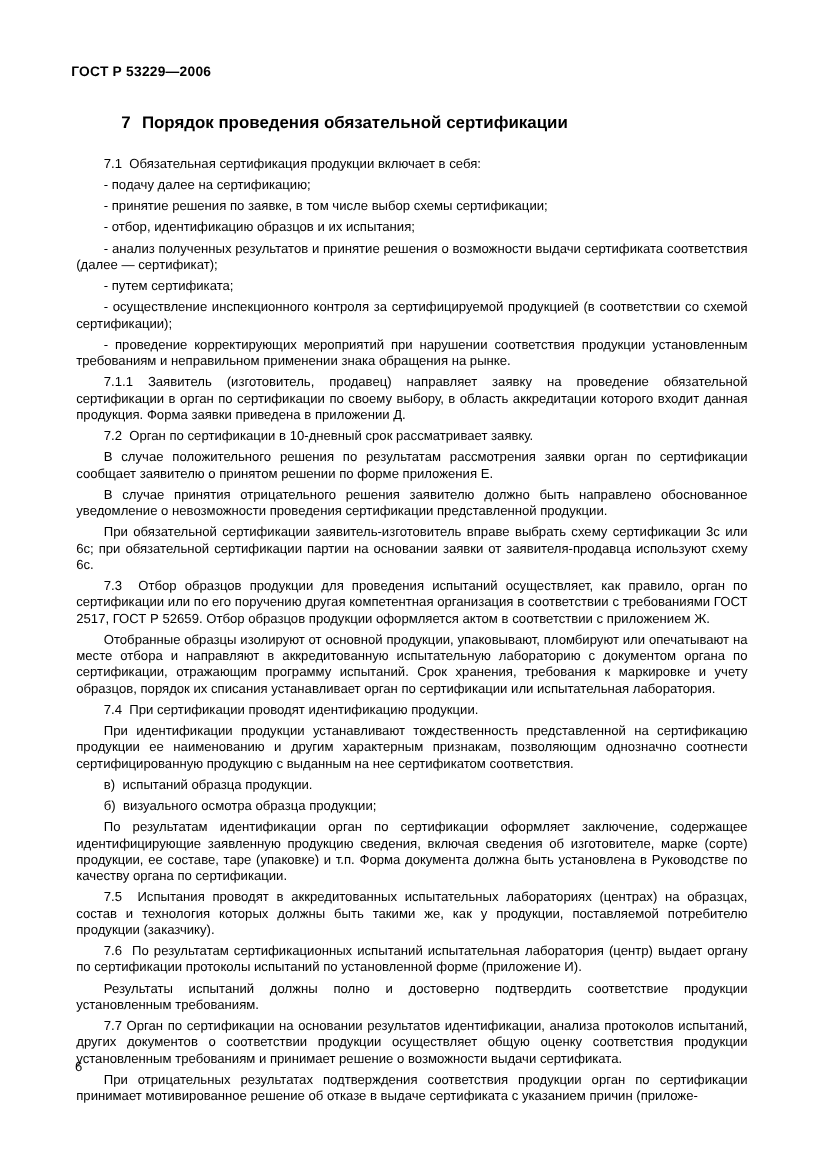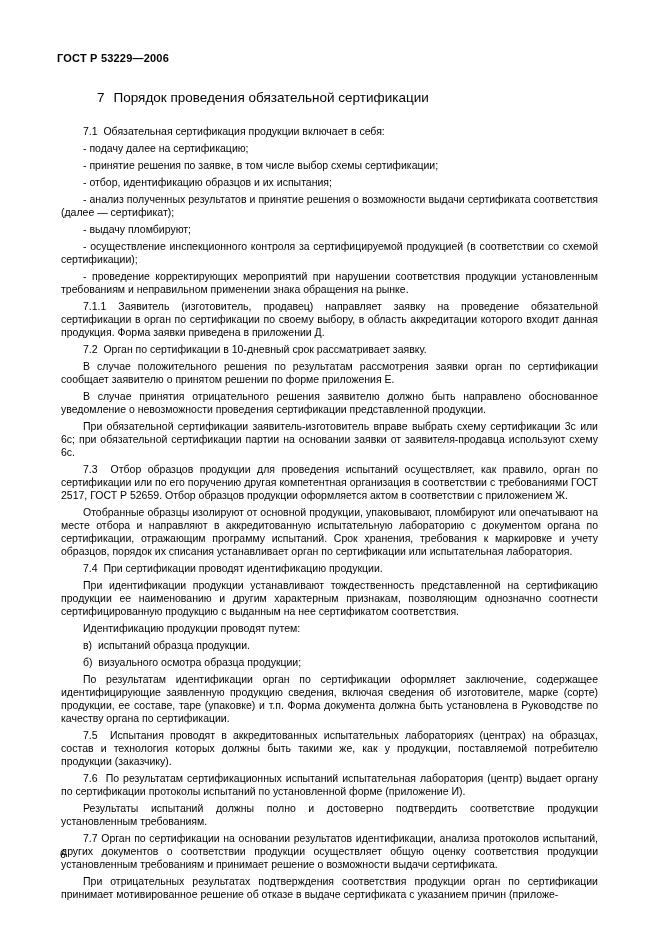--- a/index.html
+++ b/index.html
@@ -27,21 +27,21 @@
     font-size: 11px;
     font-weight: bold;
     line-height: 13px;
     letter-spacing: 0.2px;
     color: #000000;
   }
   .section-title {
     margin-top: 25px;
     margin-left: 40px;
     font-size: 13.5px;
-    font-weight: normal;
+    font-weight: bold;
     line-height: 16px;
     color: #000000;
   }
   .section-title .sec-num {
     display: inline-block;
     margin-right: 9px;
   }
   .body-text {
     margin-top: 19px;
     font-size: 10.5px;
@@ -74,33 +74,32 @@
     <div class="section-title">
       <span class="sec-num">7</span><span>Порядок проведения обязательной сертификации</span>
     </div>
 
     <div class="body-text">
       <p>7.1&nbsp; Обязательная сертификация продукции включает в себя:</p>
       <p>- подачу далее на сертификацию;</p>
       <p>- принятие решения по заявке, в том числе выбор схемы сертификации;</p>
       <p>- отбор, идентификацию образцов и их испытания;</p>
       <p>- анализ полученных результатов и принятие решения о возможности выдачи сертификата соответствия (далее — сертификат);</p>
-      <p>- выдачу пломбируют;</p>
+      <p>- путем сертификата;</p>
       <p>- осуществление инспекционного контроля за сертифицируемой продукцией (в соответствии со схемой сертификации);</p>
       <p>- проведение корректирующих мероприятий при нарушении соответствия продукции установленным требованиям и неправильном применении знака обращения на рынке.</p>
       <p>7.1.1&nbsp;Заявитель (изготовитель, продавец) направляет заявку на проведение обязательной сертификации в орган по сертификации по своему выбору, в область аккредитации которого входит данная продукция. Форма заявки приведена в приложении Д.</p>
       <p>7.2&nbsp; Орган по сертификации в 10-дневный срок рассматривает заявку.</p>
       <p>В случае положительного решения по результатам рассмотрения заявки орган по сертификации сообщает заявителю о принятом решении по форме приложения Е.</p>
       <p>В случае принятия отрицательного решения заявителю должно быть направлено обоснованное уведомление о невозможности проведения сертификации представленной продукции.</p>
       <p>При обязательной сертификации заявитель-изготовитель вправе выбрать схему сертификации 3с или 6с; при обязательной сертификации партии на основании заявки от заявителя-продавца используют схему 6с.</p>
       <p>7.3&nbsp; Отбор образцов продукции для проведения испытаний осуществляет, как правило, орган по сертификации или по его поручению другая компетентная организация в соответствии с требованиями ГОСТ 2517, ГОСТ Р 52659. Отбор образцов продукции оформляется актом в соответствии с приложением Ж.</p>
       <p>Отобранные образцы изолируют от основной продукции, упаковывают, пломбируют или опечатывают на месте отбора и направляют в аккредитованную испытательную лабораторию с документом органа по сертификации, отражающим программу испытаний. Срок хранения, требования к маркировке и учету образцов, порядок их списания устанавливает орган по сертификации или испытательная лаборатория.</p>
       <p>7.4&nbsp; При сертификации проводят идентификацию продукции.</p>
       <p>При идентификации продукции устанавливают тождественность представленной на сертификацию продукции ее наименованию и другим характерным признакам, позволяющим однозначно соотнести сертифицированную продукцию с выданным на нее сертификатом соответствия.</p>
-      <p>Идентификацию продукции проводят путем:</p>
       <p>в)&nbsp; испытаний образца продукции.</p>
       <p>б)&nbsp; визуального осмотра образца продукции;</p>
       <p>По результатам идентификации орган по сертификации оформляет заключение, содержащее идентифицирующие заявленную продукцию сведения, включая сведения об изготовителе, марке (сорте) продукции, ее составе, таре (упаковке) и т.п. Форма документа должна быть установлена в Руководстве по качеству органа по сертификации.</p>
       <p>7.5&nbsp; Испытания проводят в аккредитованных испытательных лабораториях (центрах) на образцах, состав и технология которых должны быть такими же, как у продукции, поставляемой потребителю продукции (заказчику).</p>
       <p>7.6&nbsp; По результатам сертификационных испытаний испытательная лаборатория (центр) выдает органу по сертификации протоколы испытаний по установленной форме (приложение И).</p>
       <p>Результаты испытаний должны полно и достоверно подтвердить соответствие продукции установленным требованиям.</p>
       <p>7.7&nbsp;Орган по сертификации на основании результатов идентификации, анализа протоколов испытаний, других документов о соответствии продукции осуществляет общую оценку соответствия продукции установленным требованиям и принимает решение о возможности выдачи сертификата.</p>
       <p>При отрицательных результатах подтверждения соответствия продукции орган по сертификации принимает мотивированное решение об отказе в выдаче сертификата с указанием причин (приложе-</p>
     </div>
   </div>

